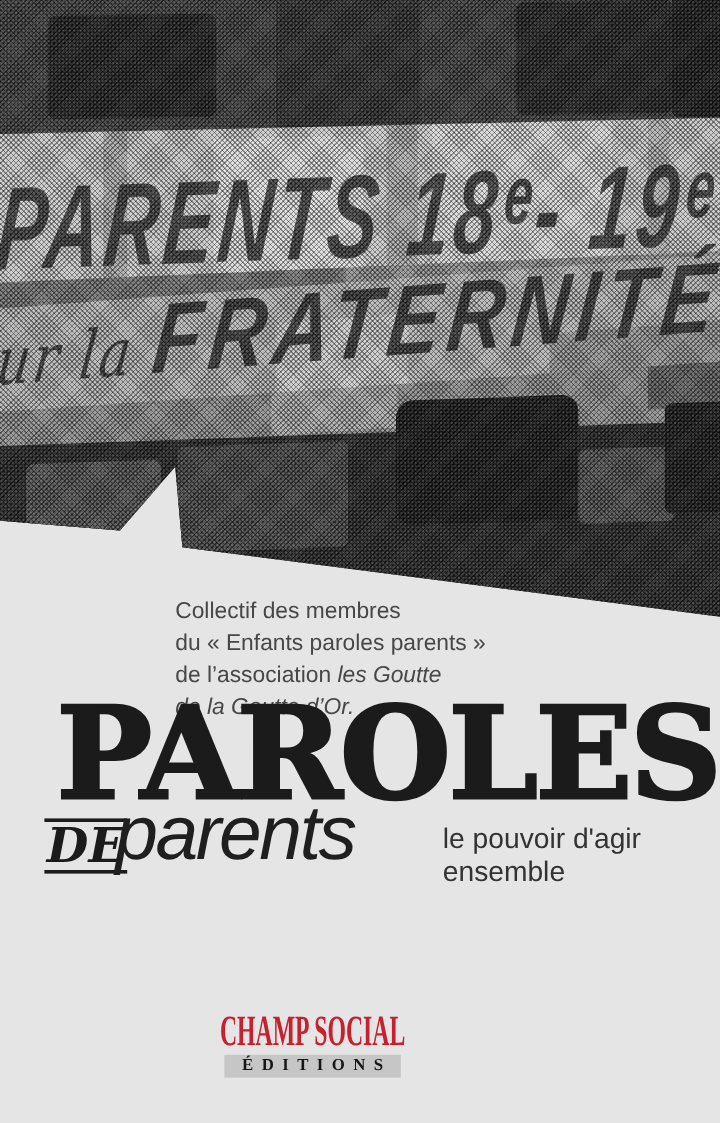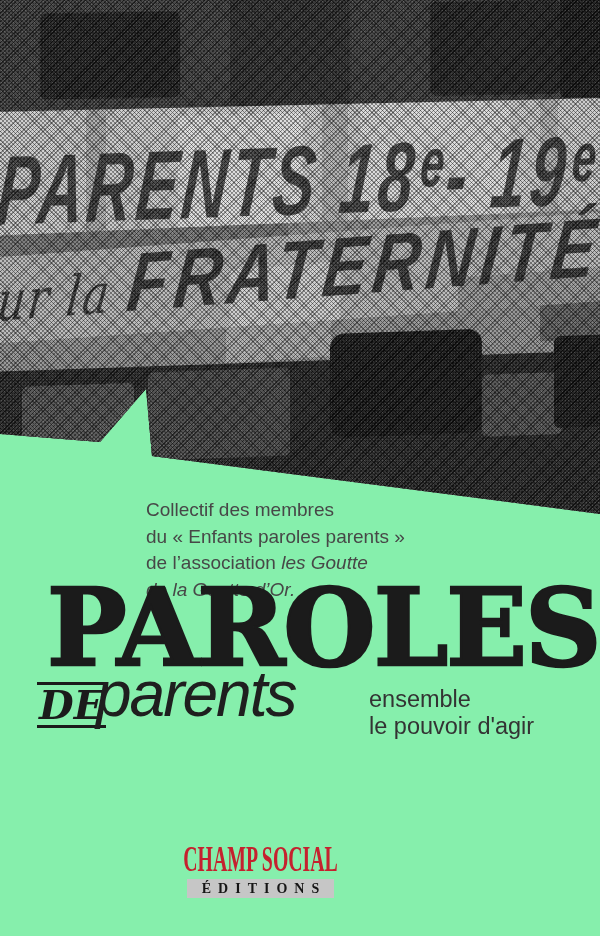--- a/index.html
+++ b/index.html
@@ -1,16 +1,16 @@
 <!DOCTYPE html>
 <html><head>
 <meta charset="utf-8">
 <style>
   html,body{margin:0;padding:0;background:#fff;}
-  .cover{position:relative;width:600px;height:936px;background:#86efac;overflow:hidden;
+  .cover{position:relative;width:600px;height:936px;background:#e5e5e5;overflow:hidden;
          font-family:"Liberation Sans",sans-serif;}
 
   
   .photo{position:absolute;left:0;top:0;width:600px;height:522px;background:#8a8a8a;
          clip-path:polygon(0 0,600px 0,600px 514px,152px 456px,146px 389px,100px 442px,0 434px);}
   .photo *{position:absolute;}
   .band{left:-12px;width:624px;transform-origin:0 0;}
   .b-top{top:0;height:122px;background:#343434;transform:skewY(-0.8deg);}
   .b-banner1{top:112px;height:126px;background:#c7c7c7;transform:skewY(-1.3deg);}
   .b-mid{top:236px;height:28px;background:#8f8f8f;transform:skewY(-2.5deg);}
@@ -108,22 +108,22 @@
     <div>Collectif des membres</div>
     <div>du « Enfants paroles parents »</div>
     <div><span>de l’association </span><span class="it">les Goutte</span></div>
     <div class="it">de la Goutte d’Or.</div>
   </div>
 
   <h1 class="title-main">PAROLES</h1>
   <div class="title-de">DE</div>
   <div class="title-parents">parents</div>
   <div class="tagline">
+    <div>le pouvoir d'agir</div>
     <div>ensemble</div>
-    <div>le pouvoir d'agir</div>
   </div>
 
   <div class="publisher">
     <div class="champ">CHAMP SOCIAL</div>
     <div class="editions-bar">ÉDITIONS</div>
   </div>
 
 </div>
 
 </body></html>

